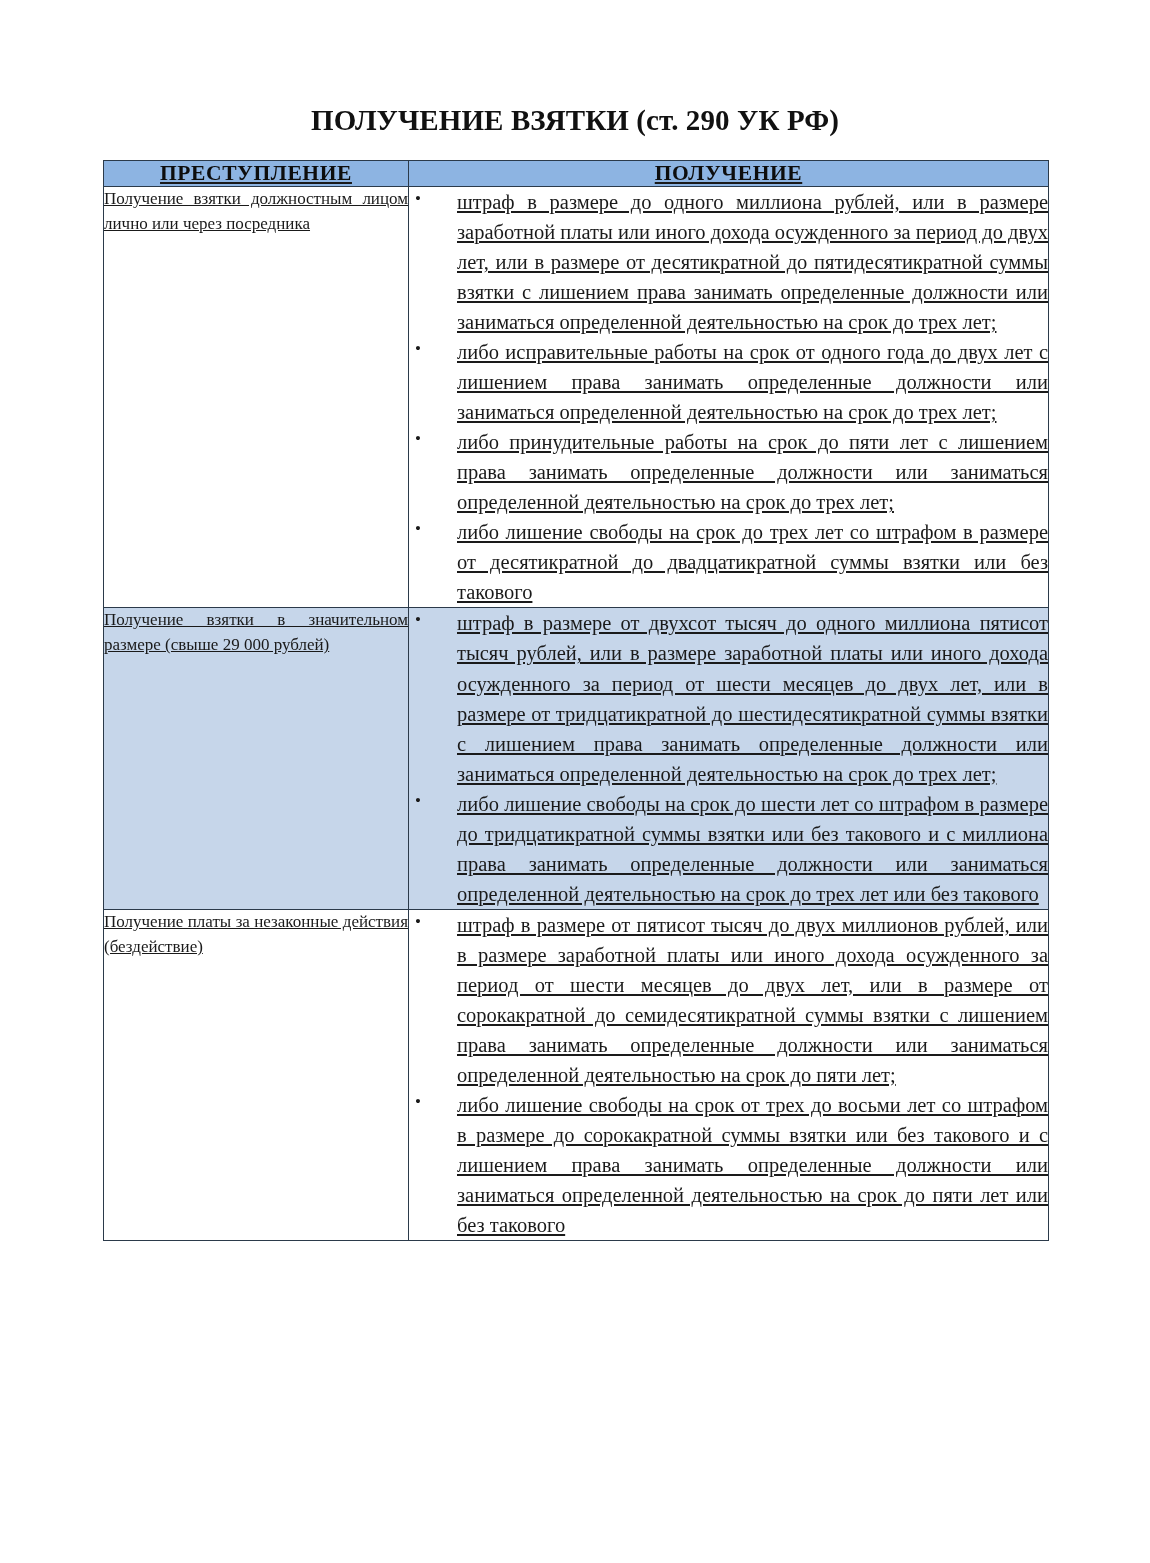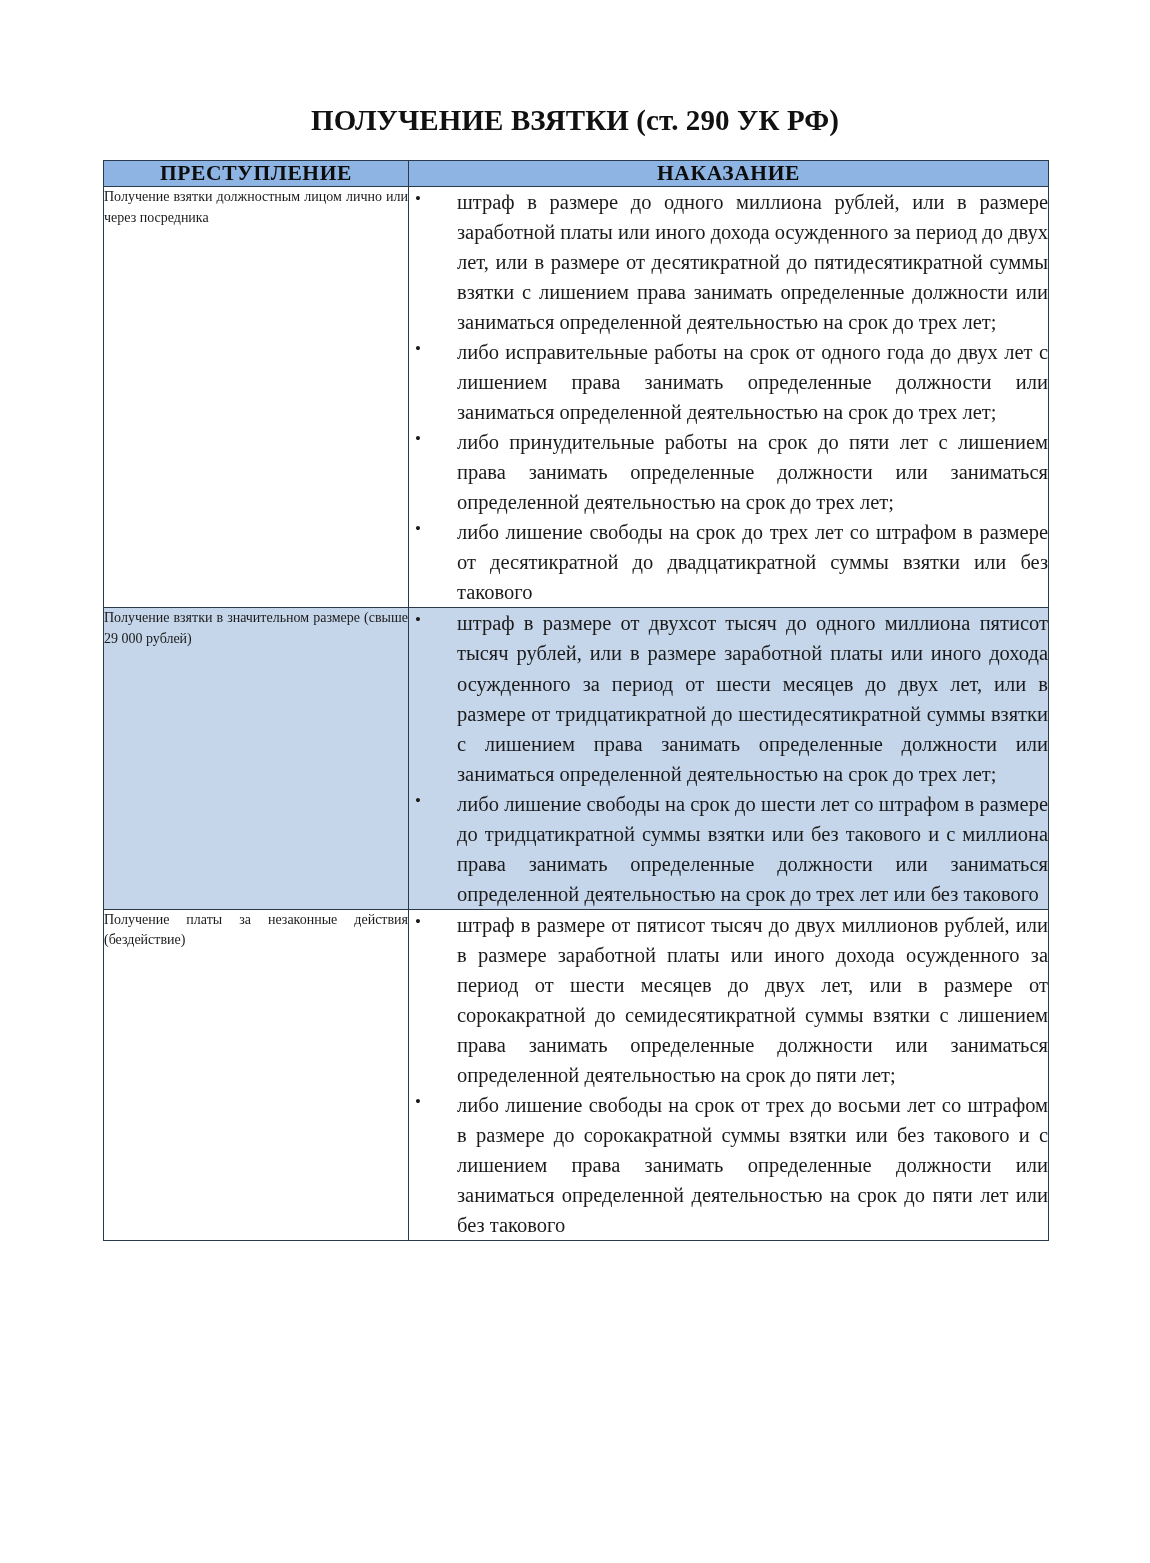--- a/index.html
+++ b/index.html
@@ -34,20 +34,21 @@
     letter-spacing: 0.1px;
     color: #111111;
     font-family: "Liberation Serif", "DejaVu Serif", serif;
   }
 
   .table-wrap {
     position: absolute;
     left: 103px;
     top: 160px;
     width: 945px;
+    text-decoration: underline;
   }
 
   table.main-table {
     border-collapse: collapse;
     width: 945px;
     table-layout: fixed;
   }
 
   table.main-table td,
   table.main-table th {
@@ -65,21 +66,21 @@
     font-weight: bold;
     font-size: 21.5px;
     letter-spacing: 0.6px;
     padding: 9px 4px 10px 4px;
     color: #0d0d0d;
     font-family: "Liberation Serif", "DejaVu Serif", serif;
   }
 
   .cell-crime {
     padding: 8px 7px 8px 8px;
-    font-size: 14px;
+    font-size: 17px;
     line-height: 1.465;
     text-align: justify;
     text-align-last: justify;
     hyphens: none;
   }
 
   .cell-punish {
     padding: 8px 8px 10px 6px;
     font-size: 20.5px;
     line-height: 1.465;
@@ -135,21 +136,21 @@
 
   <div class="table-wrap">
     <table class="main-table">
       <colgroup>
         <col class="col-crime">
         <col class="col-punish">
       </colgroup>
       <thead>
         <tr>
           <th>ПРЕСТУПЛЕНИЕ</th>
-          <th>НАКАЗАНИЕ</th>
+          <th>ПОЛУЧЕНИЕ</th>
         </tr>
       </thead>
       <tbody id="table-body">
       <tr class="row-plain">
             <td class="cell-crime">
               <span class="jtext last">Получение взятки должностным лицом лично или через посредника</span>
             </td>
             <td class="cell-punish">
               <ul class="punish-list">
                 <li>

